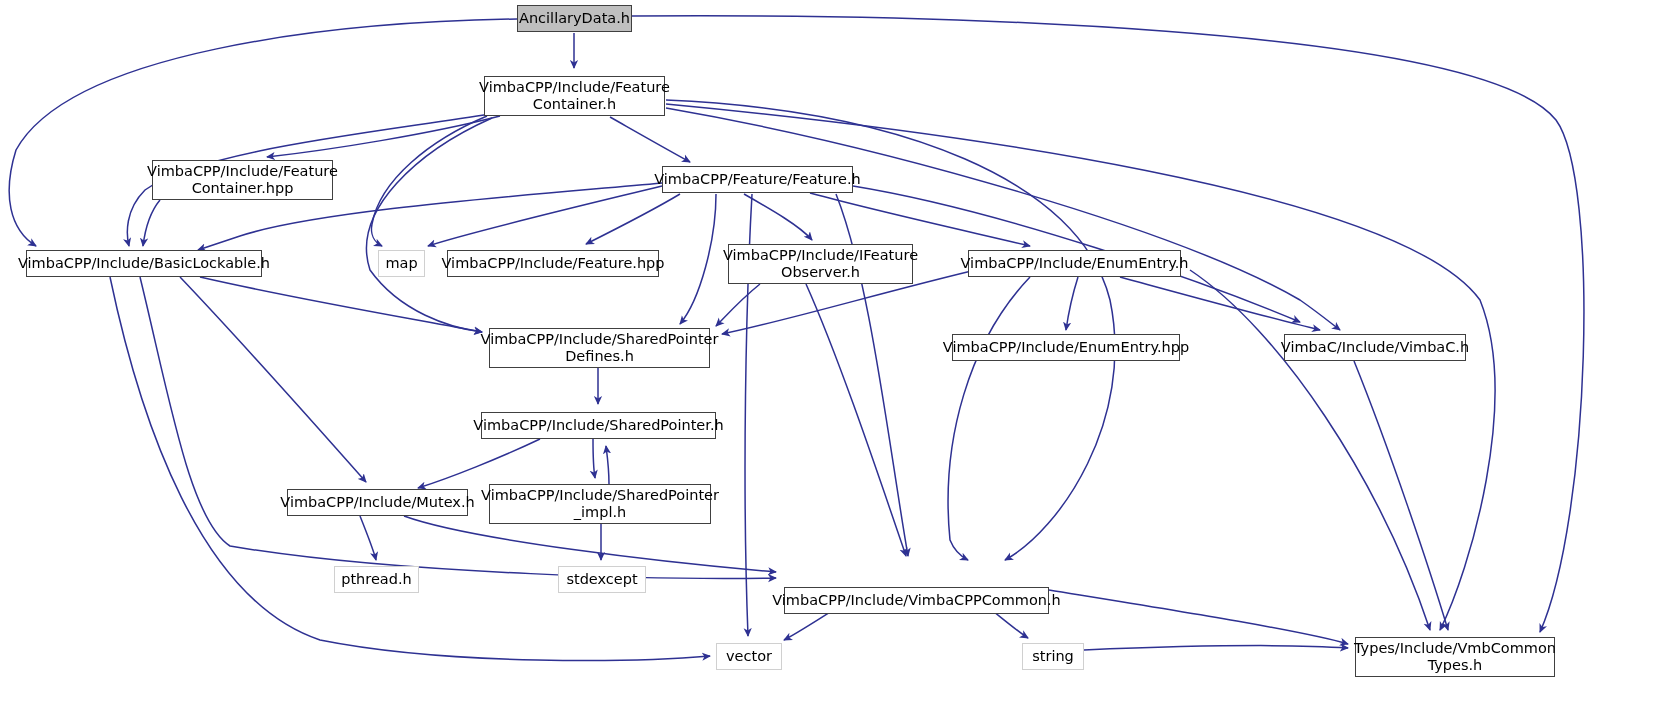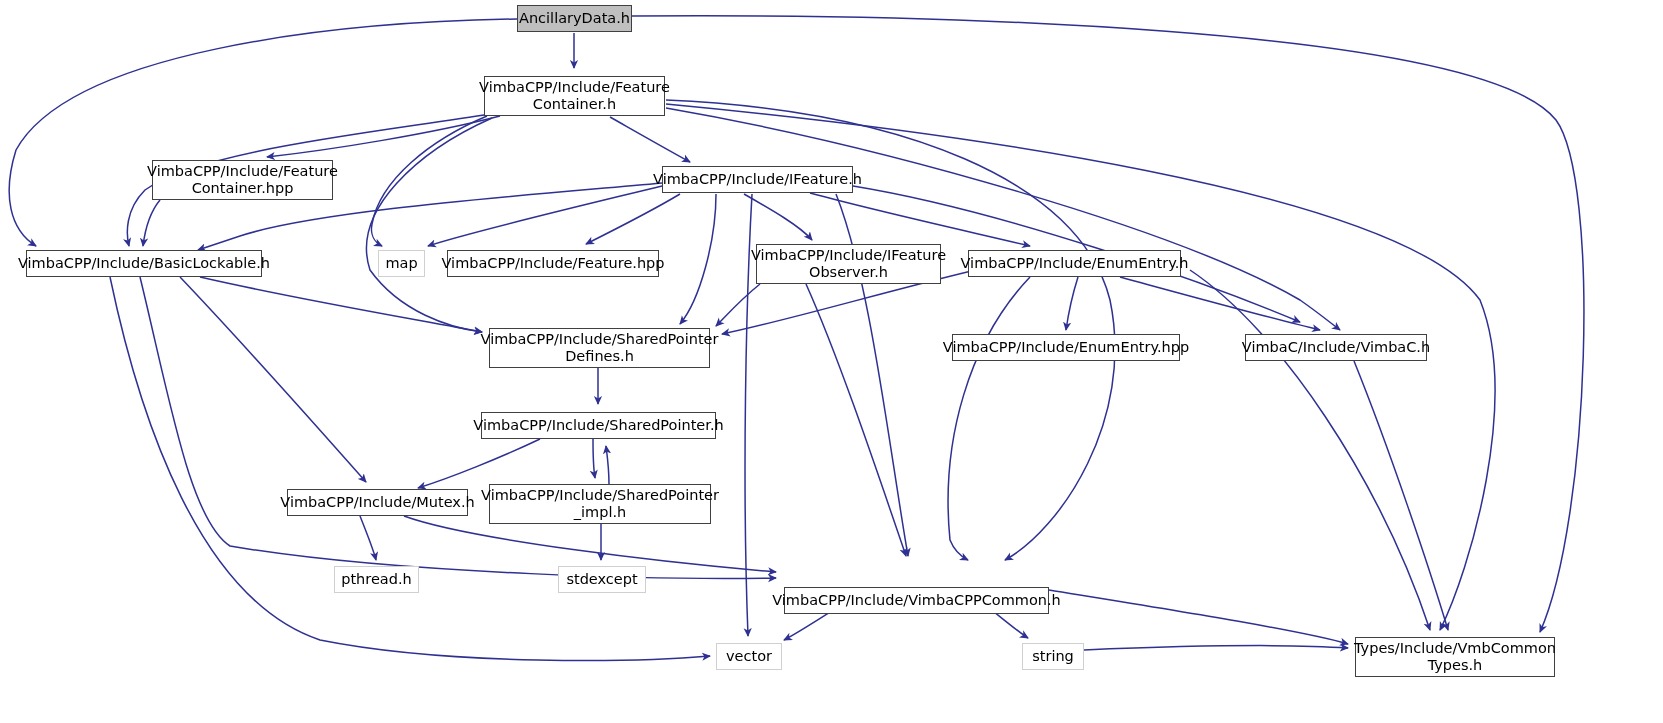--- a/index.html
+++ b/index.html
@@ -160,42 +160,42 @@
   </div>
   <div class="node" style="left: 484px; top: 76px; width: 181px; height: 40px;">
     <span class="node-label">VimbaCPP/Include/Feature
 Container.h</span>
   </div>
   <div class="node" style="left: 152px; top: 160px; width: 181px; height: 40px;">
     <span class="node-label">VimbaCPP/Include/Feature
 Container.hpp</span>
   </div>
   <div class="node" style="left: 662px; top: 166px; width: 191px; height: 27px;">
-    <span class="node-label">VimbaCPP/Include/IFeature.h</span>
+    <span class="node-label">VimbaCPP/Feature/Feature.h</span>
   </div>
   <div class="node" style="left: 26px; top: 250px; width: 236px; height: 27px;">
     <span class="node-label">VimbaCPP/Include/BasicLockable.h</span>
   </div>
   <div class="node ext" style="left: 378px; top: 250px; width: 47px; height: 27px;">
     <span class="node-label">map</span>
   </div>
   <div class="node" style="left: 447px; top: 250px; width: 212px; height: 27px;">
     <span class="node-label">VimbaCPP/Include/Feature.hpp</span>
   </div>
-  <div class="node" style="left: 756px; top: 244px; width: 185px; height: 40px;">
+  <div class="node" style="left: 728px; top: 244px; width: 185px; height: 40px;">
     <span class="node-label">VimbaCPP/Include/IFeature
 Observer.h</span>
   </div>
   <div class="node" style="left: 968px; top: 250px; width: 213px; height: 27px;">
     <span class="node-label">VimbaCPP/Include/EnumEntry.h</span>
   </div>
   <div class="node" style="left: 952px; top: 334px; width: 228px; height: 27px;">
     <span class="node-label">VimbaCPP/Include/EnumEntry.hpp</span>
   </div>
-  <div class="node" style="left: 1245px; top: 334px; width: 182px; height: 27px;">
+  <div class="node" style="left: 1284px; top: 334px; width: 182px; height: 27px;">
     <span class="node-label">VimbaC/Include/VimbaC.h</span>
   </div>
   <div class="node" style="left: 489px; top: 328px; width: 221px; height: 40px;">
     <span class="node-label">VimbaCPP/Include/SharedPointer
 Defines.h</span>
   </div>
   <div class="node" style="left: 481px; top: 412px; width: 235px; height: 27px;">
     <span class="node-label">VimbaCPP/Include/SharedPointer.h</span>
   </div>
   <div class="node" style="left: 287px; top: 489px; width: 181px; height: 27px;">

